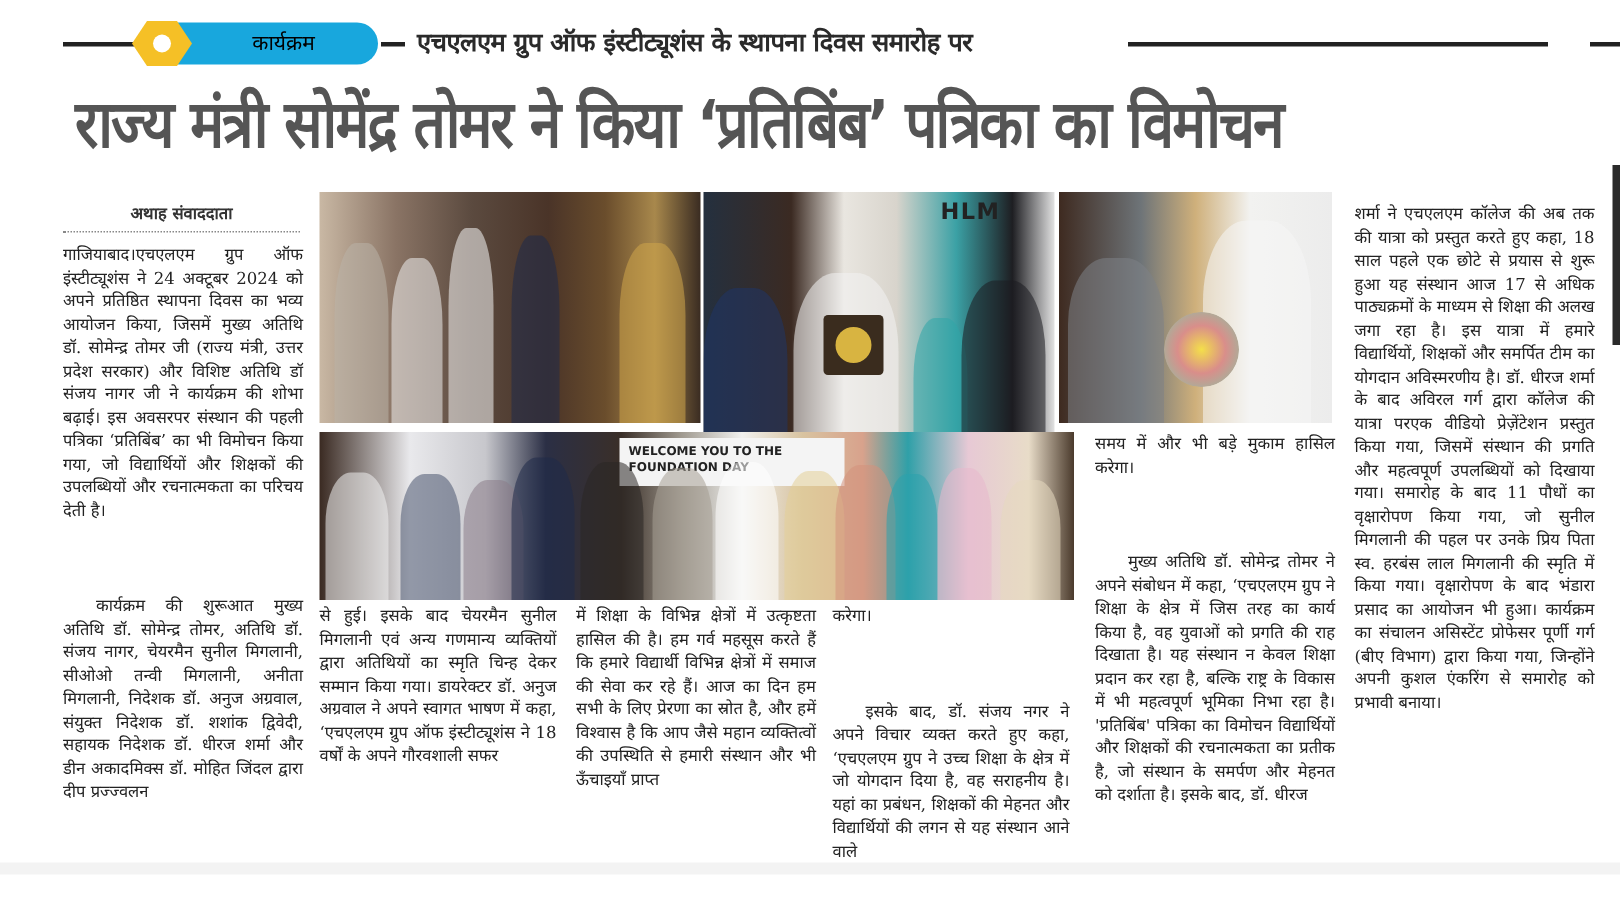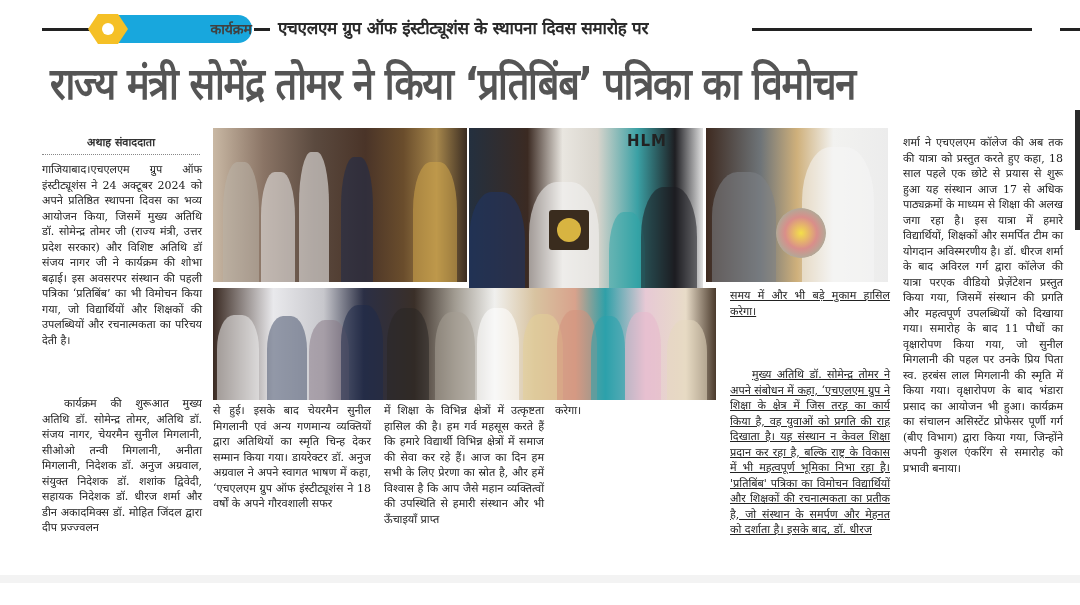--- a/index.html
+++ b/index.html
@@ -8,42 +8,42 @@
 
   .abs { position: absolute; }
 
   
   .kicker-line-left { left: 42px; top: 28px; width: 48px; height: 3px; background: #222; }
   .kicker-badge { left: 88px; top: 14px; height: 30px; width: 164px; }
   .kicker-hex { position: absolute; left: 0; top: 0; width: 40px; height: 30px; background: #f5c026;
     clip-path: polygon(25% 0, 75% 0, 100% 50%, 75% 100%, 25% 100%, 0 50%); z-index: 2; }
   .kicker-hex .dot { position: absolute; left: 14px; top: 9px; width: 12px; height: 12px; border-radius: 50%; background: #fff; }
   .kicker-pill { position: absolute; left: 22px; top: 1px; width: 142px; height: 28px; background: #18a7dd;
-    border-radius: 0 15px 15px 0; color: #404040; font-size: 14px; font-weight: bold; line-height: 28px; text-align: right; padding-left: 16px; }
+    border-radius: 0 15px 15px 0; color: #000000; font-size: 14px; font-weight: normal; line-height: 28px; text-align: center; padding-left: 16px; }
   .kicker-line-mid { left: 254px; top: 28px; width: 16px; height: 3px; background: #222; }
   .kicker-text { left: 278px; top: 16px; font-size: 17px; font-weight: bold; color: #2a2a2a; white-space: nowrap; letter-spacing: -0.3px; }
   .kicker-line-right { left: 752px; top: 28px; width: 280px; height: 3px; background: #222; }
 
   
   .headline { left: 50px; top: 56px; font-family: "DejaVu Sans", sans-serif; font-size: 44px; font-weight: bold;
     color: #555; white-space: nowrap; letter-spacing: -1.5px; transform: scaleX(0.86); transform-origin: left top; line-height: 56px; }
 
   
   .byline { left: 42px; top: 134px; width: 158px; font-size: 11px; font-weight: bold; color: #333; padding-bottom: 5px; border-bottom: 1px dotted #888; text-align: center; }
 
   
   .col { font-family: "DejaVu Serif", serif; font-size: 11px; line-height: 15.5px; color: #222; text-align: justify; }
   .col p { margin: 0; }
   .col p.indent { text-indent: 22px; margin-top: 48px; }
   .col .place { font-weight: normal; margin-top: 24px; }
   .col-1 { left: 42px; top: 162px; width: 160px; }
   .col-2 { left: 213px; top: 403px; width: 158px; }
   .col-3 { left: 384px; top: 403px; width: 160px; }
   .col-4 { left: 555px; top: 403px; width: 158px; }
-  .col-5 { left: 730px; top: 288px; width: 160px; text-decoration: underline; }
+  .col-5 { left: 730px; top: 288px; width: 160px; }
   .col-6 { left: 903px; top: 135px; width: 160px; }
 
   
   .photo { position: absolute; overflow: hidden; }
   .photo-1 { left: 213px; top: 128px; width: 254px; height: 154px;
     background: linear-gradient(90deg, #c9b8a4 0%, #8a7465 20%, #5b4a3f 40%, #4a3428 60%, #6a4d2c 75%, #a8884c 88%, #3a2c22 100%); }
   .photo-2 { left: 469px; top: 128px; width: 234px; height: 184px;
     background: linear-gradient(90deg, #24303f 0%, #3b2a22 25%, #e9e6e0 40%, #d8d4cc 55%, #3ba1a5 72%, #1e1e22 88%, #e2e2e2 100%); }
   .photo-3 { left: 706px; top: 128px; width: 182px; height: 154px;
     background: linear-gradient(90deg, #3e2a20 0%, #6e7478 30%, #cfb07b 50%, #f2f2f0 70%, #ececec 100%); }
@@ -104,20 +104,21 @@
   <div class="caption-sign plaque">
       <i></i>
     </div>
 </div>
 <div class="photo photo-3">
   <div class="ppl" style="left:6px;width:64px;height:110px;background:#7d8186"></div>
   <div class="ppl" style="left:96px;width:72px;height:135px;background:#f5f5f5"></div>
   <div class="bouquet"></div>
 </div>
 <div class="photo photo-4">
+  <div class="caption-sign banner">WELCOME YOU TO THE FOUNDATION DAY</div>
   <div class="ppl" style="left:4px;width:42px;height:85px;background:#f0f0f0"></div>
   <div class="ppl" style="left:54px;width:40px;height:84px;background:#4a5570"></div>
   <div class="ppl" style="left:96px;width:40px;height:80px;background:#8a7c88"></div>
   <div class="ppl" style="left:128px;width:42px;height:95px;background:#1f2a48"></div>
   <div class="ppl" style="left:174px;width:42px;height:92px;background:#2a2624"></div>
   <div class="ppl" style="left:222px;width:40px;height:88px;background:#a59e94"></div>
   <div class="ppl" style="left:264px;width:42px;height:92px;background:#ffffff"></div>
   <div class="ppl" style="left:310px;width:40px;height:86px;background:#e3cf98"></div>
   <div class="ppl" style="left:344px;width:40px;height:90px;background:#d3927c"></div>
   <div class="ppl" style="left:378px;width:34px;height:84px;background:#2aa3ad"></div>
@@ -128,20 +129,21 @@
 <div class="abs col col-2">
   <p>से हुई। इसके बाद चेयरमैन सुनील मिगलानी एवं अन्य गणमान्य व्यक्तियों द्वारा अतिथियों का स्मृति चिन्ह देकर सम्मान किया गया। डायरेक्टर डॉ. अनुज अग्रवाल ने अपने स्वागत भाषण में कहा, ‘एचएलएम ग्रुप ऑफ इंस्टीट्यूशंस ने 18 वर्षों के अपने गौरवशाली सफर</p>
 </div>
 
 <div class="abs col col-3">
   <p>में शिक्षा के विभिन्न क्षेत्रों में उत्कृष्टता हासिल की है। हम गर्व महसूस करते हैं कि हमारे विद्यार्थी विभिन्न क्षेत्रों में समाज की सेवा कर रहे हैं। आज का दिन हम सभी के लिए प्रेरणा का स्रोत है, और हमें विश्वास है कि आप जैसे महान व्यक्तित्वों की उपस्थिति से हमारी संस्थान और भी ऊँचाइयाँ प्राप्त</p>
 </div>
 
 <div class="abs col col-4">
   <p>करेगा।</p>
+  <p class="indent">इसके बाद, डॉ. संजय नगर ने अपने विचार व्यक्त करते हुए कहा, ‘एचएलएम ग्रुप ने उच्च शिक्षा के क्षेत्र में जो योगदान दिया है, वह सराहनीय है। यहां का प्रबंधन, शिक्षकों की मेहनत और विद्यार्थियों की लगन से यह संस्थान आने वाले</p>
 </div>
 
 <div class="abs col col-5">
   <p>समय में और भी बड़े मुकाम हासिल करेगा।</p>
   <p class="indent">मुख्य अतिथि डॉ. सोमेन्द्र तोमर ने अपने संबोधन में कहा, ‘एचएलएम ग्रुप ने शिक्षा के क्षेत्र में जिस तरह का कार्य किया है, वह युवाओं को प्रगति की राह दिखाता है। यह संस्थान न केवल शिक्षा प्रदान कर रहा है, बल्कि राष्ट्र के विकास में भी महत्वपूर्ण भूमिका निभा रहा है। 'प्रतिबिंब' पत्रिका का विमोचन विद्यार्थियों और शिक्षकों की रचनात्मकता का प्रतीक है, जो संस्थान के समर्पण और मेहनत को दर्शाता है। इसके बाद, डॉ. धीरज</p>
 </div>
 
 <div class="abs col col-6">
   <p>शर्मा ने एचएलएम कॉलेज की अब तक की यात्रा को प्रस्तुत करते हुए कहा, 18 साल पहले एक छोटे से प्रयास से शुरू हुआ यह संस्थान आज 17 से अधिक पाठ्यक्रमों के माध्यम से शिक्षा की अलख जगा रहा है। इस यात्रा में हमारे विद्यार्थियों, शिक्षकों और समर्पित टीम का योगदान अविस्मरणीय है। डॉ. धीरज शर्मा के बाद अविरल गर्ग द्वारा कॉलेज की यात्रा परएक वीडियो प्रेज़ेंटेशन प्रस्तुत किया गया, जिसमें संस्थान की प्रगति और महत्वपूर्ण उपलब्धियों को दिखाया गया। समारोह के बाद 11 पौधों का वृक्षारोपण किया गया, जो सुनील मिगलानी की पहल पर उनके प्रिय पिता स्व. हरबंस लाल मिगलानी की स्मृति में किया गया। वृक्षारोपण के बाद भंडारा प्रसाद का आयोजन भी हुआ। कार्यक्रम का संचालन असिस्टेंट प्रोफेसर पूर्णी गर्ग (बीए विभाग) द्वारा किया गया, जिन्होंने अपनी कुशल एंकरिंग से समारोह को प्रभावी बनाया।</p>
 </div>

